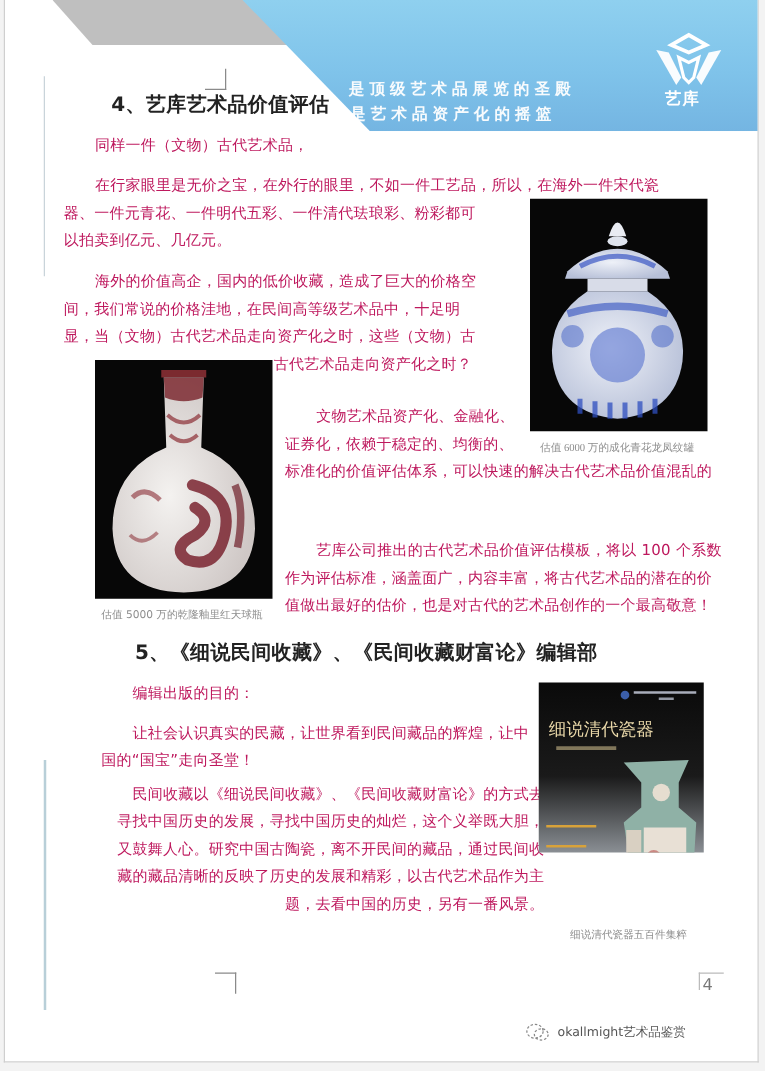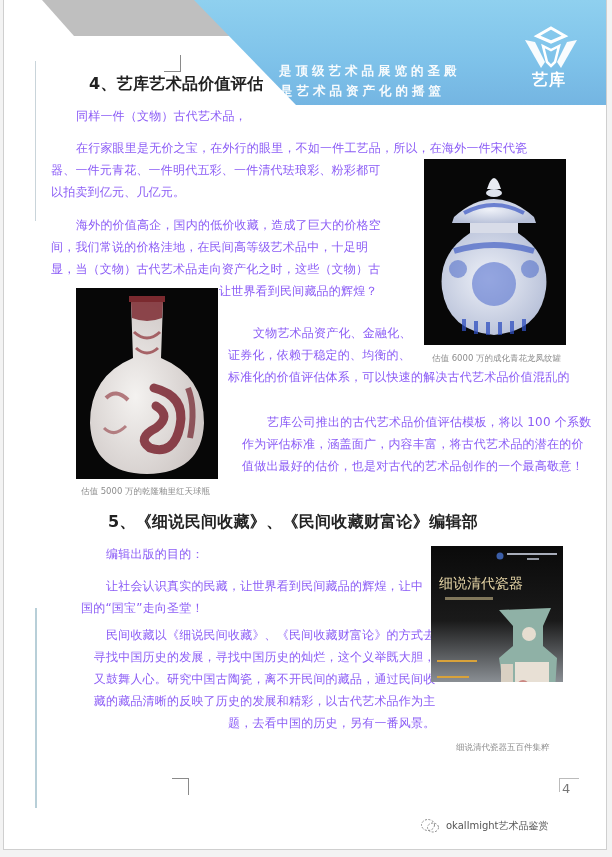--- a/index.html
+++ b/index.html
@@ -17,33 +17,33 @@
   }
   .hdr-blue {
     position: absolute; left: 0; top: 0; width: 604px; height: 105px;
     background: linear-gradient(180deg, #8fd0ef 0%, #7fc3ea 55%, #74b5e2 100%);
     clip-path: polygon(190px 0, 604px 0, 604px 105px, 292px 105px);
   }
   .hdr-slogan { position: absolute; color: #ffffff; font-size: 12.5px; letter-spacing: 4px; font-weight: bold; opacity: 0.95; }
   .slogan-1 { left: 243px; top: 43px; margin-top: 40px; }
   .slogan-2 { left: 275px; top: 63px; }
   .logo { position: absolute; left: 517px; top: 22px; width: 60px; height: 62px; }
-  .logo-label { position: absolute; left: 528px; top: 70px; color: #fff; font-weight: bold; font-size: 16px; letter-spacing: 1px; }
+  .logo-label { position: absolute; left: 528px; top: 70px; color: #fff; font-weight: bold; font-size: 13px; letter-spacing: 1px; }
 
   .corner-mark { position: absolute; border-color: #8a8a8a; border-style: solid; }
   .cm-top { left: 160px; top: 55px; width: 17px; height: 17px; border-width: 0 1px 1px 0; }
   .cm-bottom { left: 168px; top: 778px; width: 17px; height: 17px; border-width: 1px 1px 0 0; }
   .cm-num { left: 555px; top: 778px; width: 20px; height: 14px; border-width: 1px 0 0 1px; border-color: #bbb; }
 
   .side-line { position: absolute; left: 31px; width: 2px; background: #b8cfd8; }
   .side-line-1 { top: 61px; height: 160px; background: #c9d4da; width: 1px; }
   .side-line-2 { top: 608px; height: 200px; }
 
   .h { position: absolute; font-weight: bold; font-size: 16px; color: #222; letter-spacing: 0.3px; white-space: nowrap; }
-  .p { position: absolute; font-size: 12px; color: #8b5cf6; line-height: 22px; letter-spacing: 0.2px; }
+  .p { position: absolute; font-size: 12px; color: #be185d; line-height: 22px; letter-spacing: 0.2px; }
   .ln { white-space: nowrap; display: block; }
   .ind { padding-left: 25px; }
 
   .photo { position: absolute; background: #070707; overflow: hidden; }
   .caption { position: absolute; font-size: 8.5px; color: #8d8d8d; white-space: nowrap; }
   .pagenum { position: absolute; left: 558px; top: 781px; font-size: 13px; color: #777; }
   .watermark { position: absolute; left: 420px; top: 818px; font-size: 10px; color: #555; white-space: nowrap; display: flex; align-items: center; gap: 6px; }
 </style>
 </head>
 <body>
@@ -75,30 +75,30 @@
   <div class="p" style="left:47px; top:137px;">
     <span class="ln ind">在行家眼里是无价之宝，在外行的眼里，不如一件工艺品，所以，在海外一件宋代瓷</span>
     <span class="ln">器、一件元青花、一件明代五彩、一件清代珐琅彩、粉彩都可</span>
     <span class="ln">以拍卖到亿元、几亿元。</span>
   </div>
 
   <div class="p" style="left:47px; top:214px;">
     <span class="ln ind">海外的价值高企，国内的低价收藏，造成了巨大的价格空</span>
     <span class="ln">间，我们常说的价格洼地，在民间高等级艺术品中，十足明</span>
     <span class="ln">显，当（文物）古代艺术品走向资产化之时，这些（文物）古</span>
-    <span class="ln" style="padding-left:168px;">让世界看到民间藏品的辉煌？</span>
+    <span class="ln" style="padding-left:168px;">古代艺术品走向资产化之时？</span>
   </div>
 
   <div class="p" style="left:224px; top:322px;">
     <span class="ln ind">文物艺术品资产化、金融化、</span>
     <span class="ln">证券化，依赖于稳定的、均衡的、</span>
     <span class="ln">标准化的价值评估体系，可以快速的解决古代艺术品价值混乱的</span>
   </div>
 
-  <div class="p" style="left:224px; top:411px;margin-left:14px;">
+  <div class="p" style="left:224px; top:429px;">
     <span class="ln ind">艺库公司推出的古代艺术品价值评估模板，将以 100 个系数</span>
     <span class="ln">作为评估标准，涵盖面广，内容丰富，将古代艺术品的潜在的价</span>
     <span class="ln">值做出最好的估价，也是对古代的艺术品创作的一个最高敬意！</span>
   </div>
 
   <div class="photo" style="left:420px; top:159px; width:142px; height:186px;">
     <svg width="142" height="186" viewBox="0 0 142 186">
       <defs>
         <radialGradient id="jarg" cx="45%" cy="45%" r="60%">
           <stop offset="0" stop-color="#eef1f8"></stop>
@@ -111,21 +111,21 @@
       <path d="M40 54 Q70 38 100 54" stroke="#3b57c4" stroke-width="4" fill="none" opacity="0.7"></path>
       <rect x="46" y="64" width="48" height="10" fill="#d8dce8"></rect>
       <path d="M46 74 Q14 95 18 130 Q24 172 70 176 Q116 172 122 130 Q126 95 94 74 Z" fill="url(#jarg)"></path>
       <path d="M30 92 Q70 80 110 92" stroke="#2f4fc0" stroke-width="6" fill="none" opacity="0.6"></path>
       <circle cx="70" cy="125" r="22" fill="#4a68cc" opacity="0.55"></circle>
       <circle cx="34" cy="110" r="9" fill="#3e5ec6" opacity="0.5"></circle>
       <circle cx="106" cy="110" r="9" fill="#3e5ec6" opacity="0.5"></circle>
       <path d="M40 160 L40 172 M52 162 L52 175 M64 163 L64 176 M76 163 L76 176 M88 162 L88 175 M100 160 L100 172" stroke="#2f4fc0" stroke-width="4" opacity="0.75"></path>
     </svg>
   </div>
-  <div class="caption" style="left:428px; top:353px;">估值 6000 万的成化青花龙凤纹罐</div>
+  <div class="caption" style="left:428px; top:353px;font-family:Liberation Serif, serif;">估值 6000 万的成化青花龙凤纹罐</div>
 
   <div class="photo" style="left:72px; top:288px; width:142px; height:191px;">
     <svg width="142" height="191" viewBox="0 0 142 191">
       <defs>
         <radialGradient id="vaseg" cx="40%" cy="55%" r="60%">
           <stop offset="0" stop-color="#f4f2f0"></stop>
           <stop offset="1" stop-color="#cfc8c6"></stop>
         </radialGradient>
       </defs>
       <rect x="53" y="8" width="36" height="6" fill="#7b2a2f"></rect>

